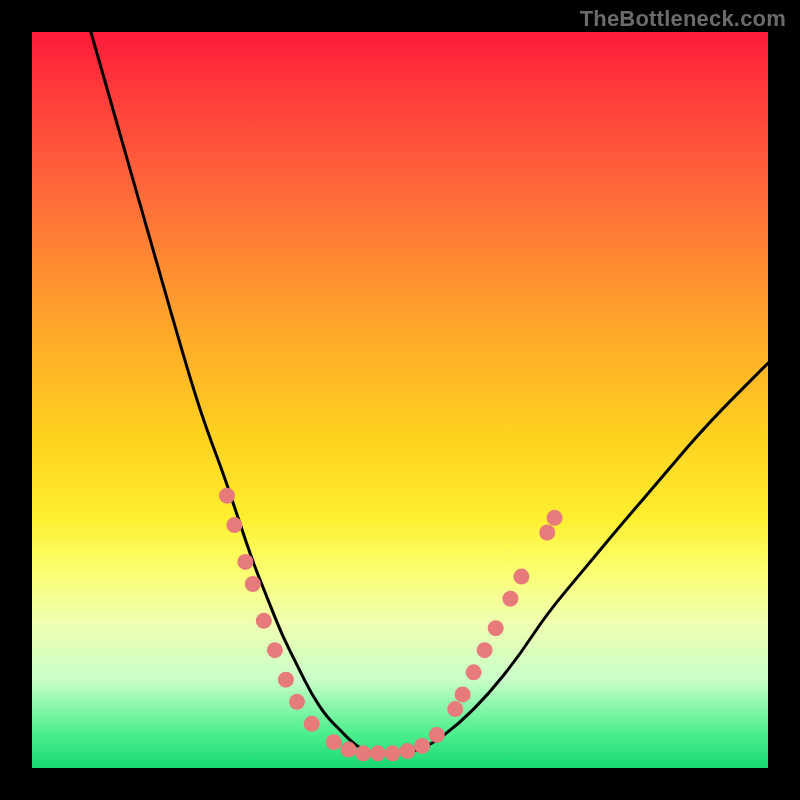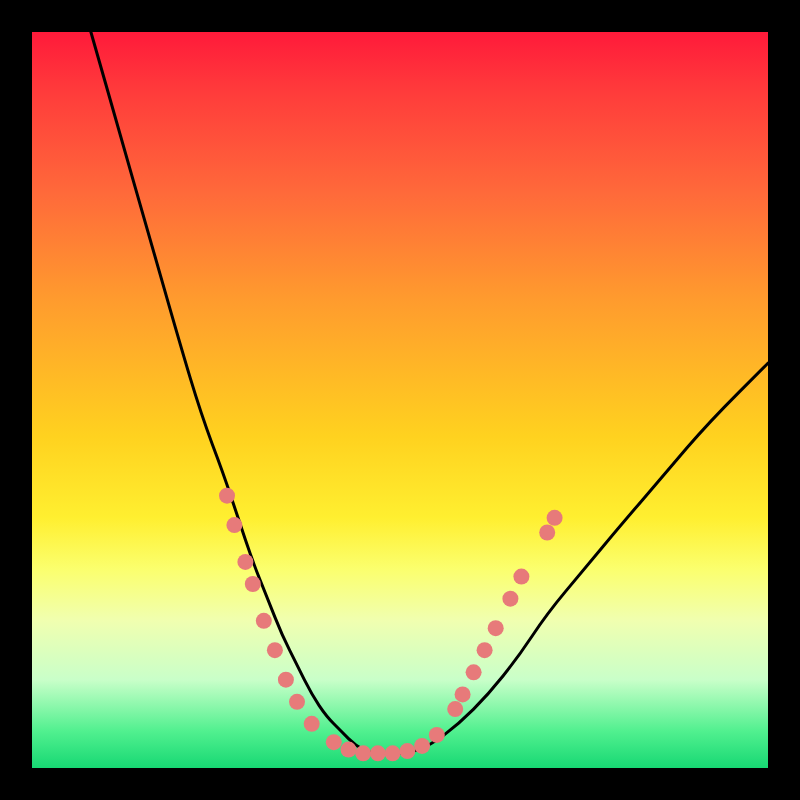--- a/index.html
+++ b/index.html
@@ -54,20 +54,21 @@
     left: 0;
     top: 0;
     width: 736px;
     height: 736px;
   }
 </style>
 </head>
 <body>
 
 <div class="frame">
+  <div class="watermark">TheBottleneck.com</div>
   <div class="plot">
     <svg class="curve" viewBox="0 0 736 736" preserveAspectRatio="none">
       <path id="curve-path" fill="none" stroke="#000000" stroke-width="3" stroke-linecap="round" d="M 58.9 0.0 Q 58.9 0.0 73.6 51.5 Q 88.3 103.0 103.0 154.6 Q 117.8 206.1 132.5 257.6 Q 147.2 309.1 158.2 345.9 Q 169.3 382.7 180.3 412.2 Q 191.4 441.6 198.7 463.7 Q 206.1 485.8 213.4 507.8 Q 220.8 529.9 228.2 548.3 Q 235.5 566.7 242.9 585.1 Q 250.2 603.5 257.6 618.2 Q 265.0 633.0 272.3 647.7 Q 279.7 662.4 287.0 673.4 Q 294.4 684.5 301.8 691.8 Q 309.1 699.2 316.5 706.6 Q 323.8 713.9 331.2 717.6 Q 338.6 721.3 345.9 721.3 Q 353.3 721.3 364.3 721.3 Q 375.4 721.3 386.4 717.6 Q 397.4 713.9 412.2 702.9 Q 426.9 691.8 441.6 677.1 Q 456.3 662.4 471.0 644.0 Q 485.8 625.6 500.5 603.5 Q 515.2 581.4 533.6 559.4 Q 552.0 537.3 570.4 515.2 Q 588.8 493.1 610.9 467.4 Q 633.0 441.6 655.0 415.8 Q 677.1 390.1 706.6 360.6 T 736.0 331.2"></path>
       <g id="markers">
           <circle cx="195.0" cy="463.7" r="8" fill="#e77a7a"></circle>
           <circle cx="202.4" cy="493.1" r="8" fill="#e77a7a"></circle>
           <circle cx="213.4" cy="529.9" r="8" fill="#e77a7a"></circle>
           <circle cx="220.8" cy="552.0" r="8" fill="#e77a7a"></circle>
           <circle cx="231.8" cy="588.8" r="8" fill="#e77a7a"></circle>
           <circle cx="242.9" cy="618.2" r="8" fill="#e77a7a"></circle>

